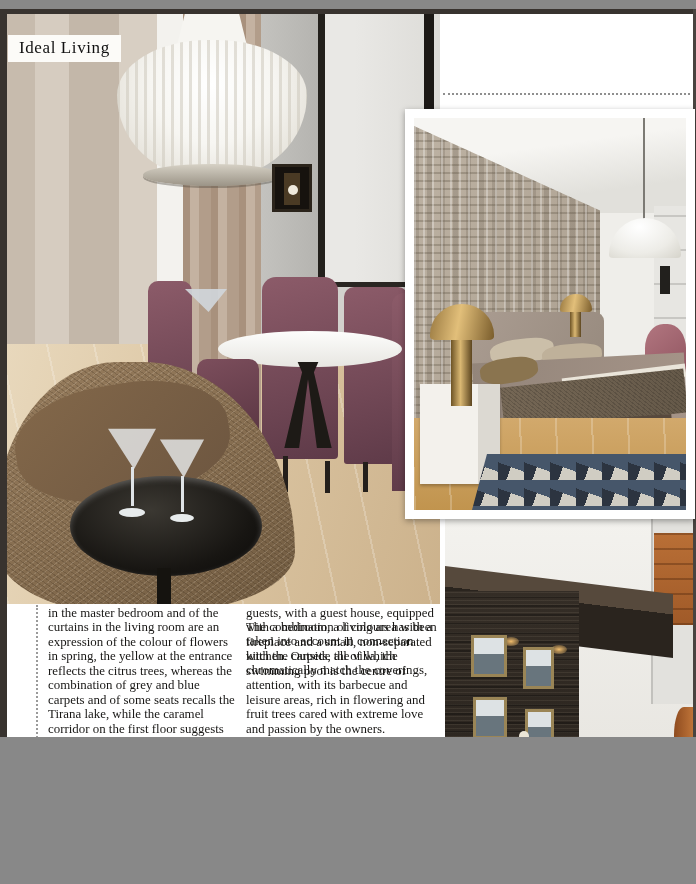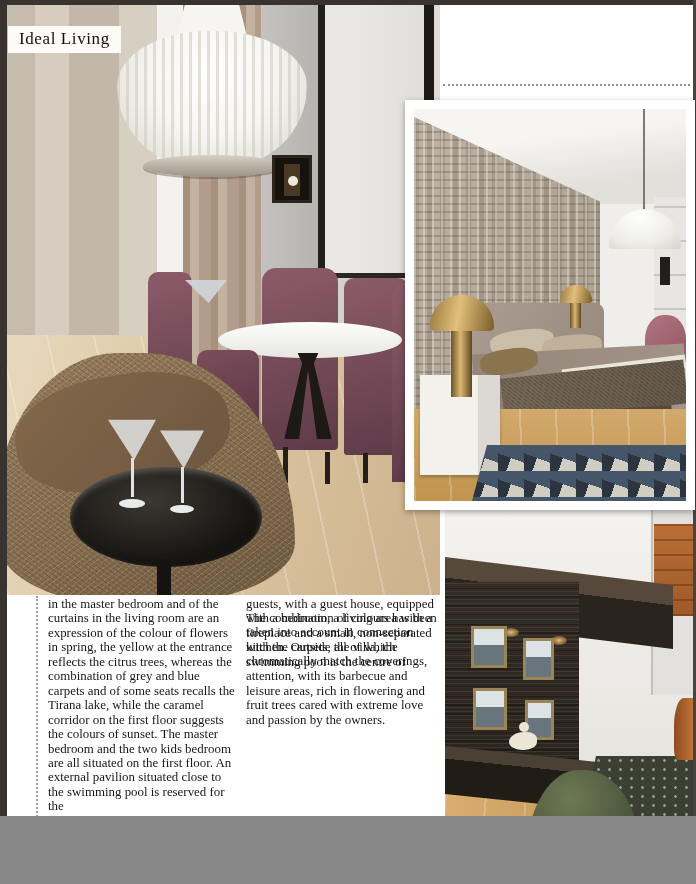--- a/index.html
+++ b/index.html
@@ -1,17 +1,17 @@
 <!DOCTYPE html>
 <html style="--accent-blue: #2e7cb8; --border-dark: #38332f; --plum-chair: #6d4456; --brass-lamp: #c9a55e;"><head>
 <meta charset="utf-8">
 <style>
   html,body{margin:0;padding:0;background:#888;}
-  #page{position:relative;width:696px;height:816px;background:#fff;overflow:hidden;
-        font-family:"Liberation Serif",serif;}
+  #page{position:relative;width:696px;height:728px;background:#fff;overflow:hidden;
+        font-family:"Liberation Serif",serif;margin-top:9px;}
   #page *{position:absolute;box-sizing:border-box;}
 
   
   .border-top{left:0;top:0;width:696px;height:5px;background:var(--border-dark,#38332f);}
   .border-left{left:0;top:0;width:7px;height:877px;background:var(--border-dark,#38332f);}
   .border-right{left:693px;top:0;width:3px;height:877px;background:#494440;}
   .bar-blue{left:0;top:871px;width:696px;height:6px;background:var(--accent-blue,#2e7cb8);}
   .bar-black{left:0;top:877px;width:696px;height:7px;background:#14110f;}
 
   

